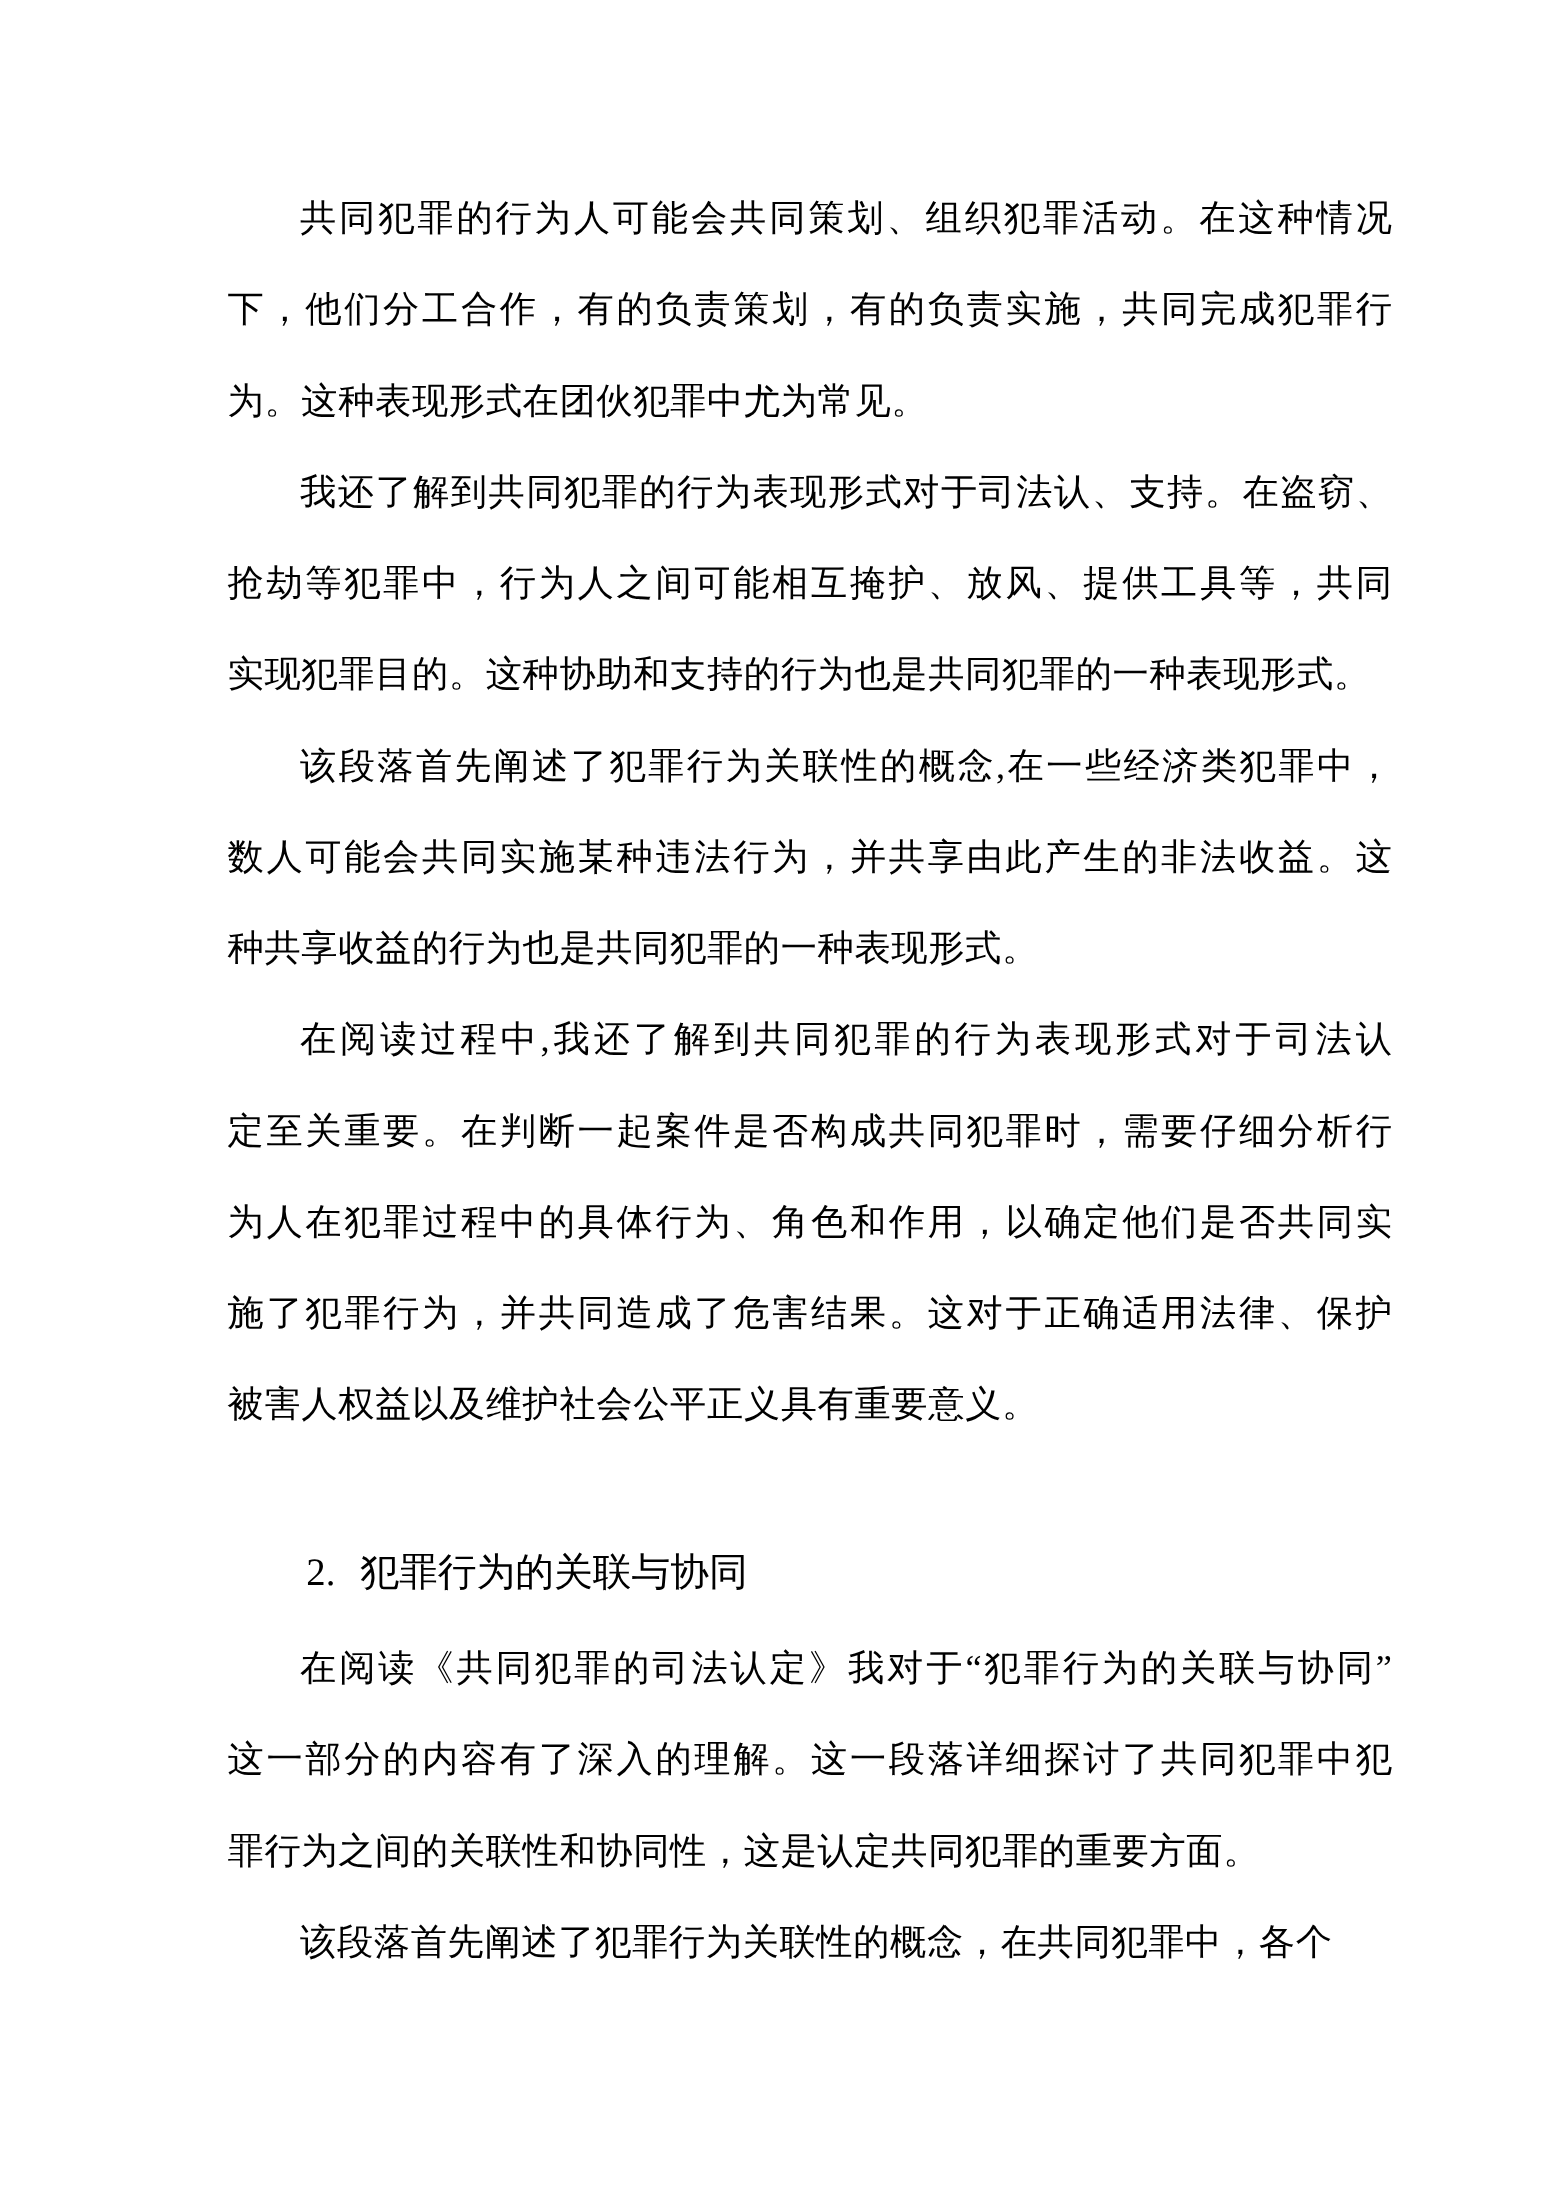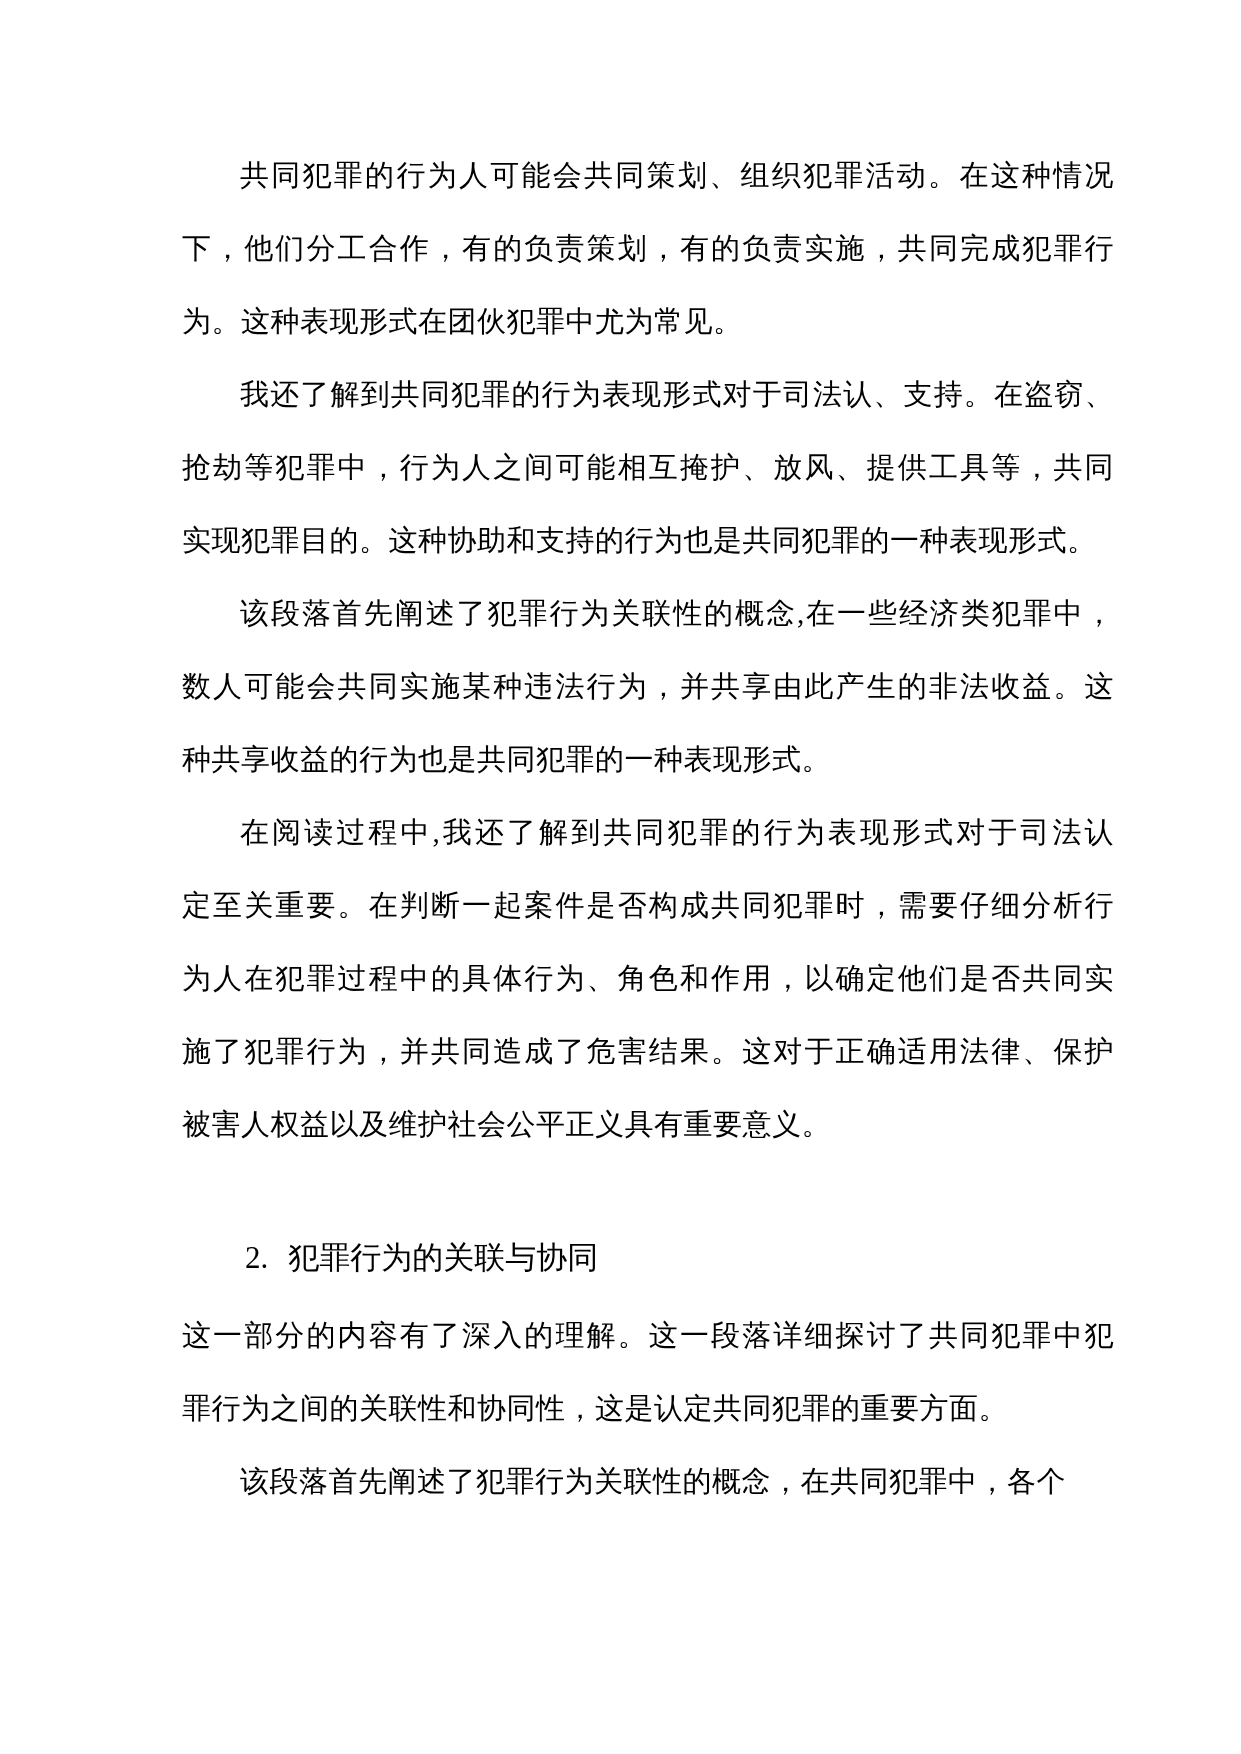--- a/index.html
+++ b/index.html
@@ -82,20 +82,21 @@
       </div>
       <div class="para">
         <div class="line indent">在阅读过程中,我还了解到共同犯罪的行为表现形式对于司法认</div>
         <div class="line">定至关重要。在判断一起案件是否构成共同犯罪时，需要仔细分析行</div>
         <div class="line">为人在犯罪过程中的具体行为、角色和作用，以确定他们是否共同实</div>
         <div class="line">施了犯罪行为，并共同造成了危害结果。这对于正确适用法律、保护</div>
         <div class="line last">被害人权益以及维护社会公平正义具有重要意义。</div>
       </div>
       <div class="heading"><span class="num">2.</span><span class="title">犯罪行为的关联与协同</span></div>
       <div class="para">
+        <div class="line indent">在阅读《共同犯罪的司法认定》我对于“犯罪行为的关联与协同”</div>
         <div class="line">这一部分的内容有了深入的理解。这一段落详细探讨了共同犯罪中犯</div>
         <div class="line last">罪行为之间的关联性和协同性，这是认定共同犯罪的重要方面。</div>
       </div>
       <div class="para">
         <div class="line indent last">该段落首先阐述了犯罪行为关联性的概念，在共同犯罪中，各个</div>
       </div>
     </div>
 </div>
 
 </body></html>

